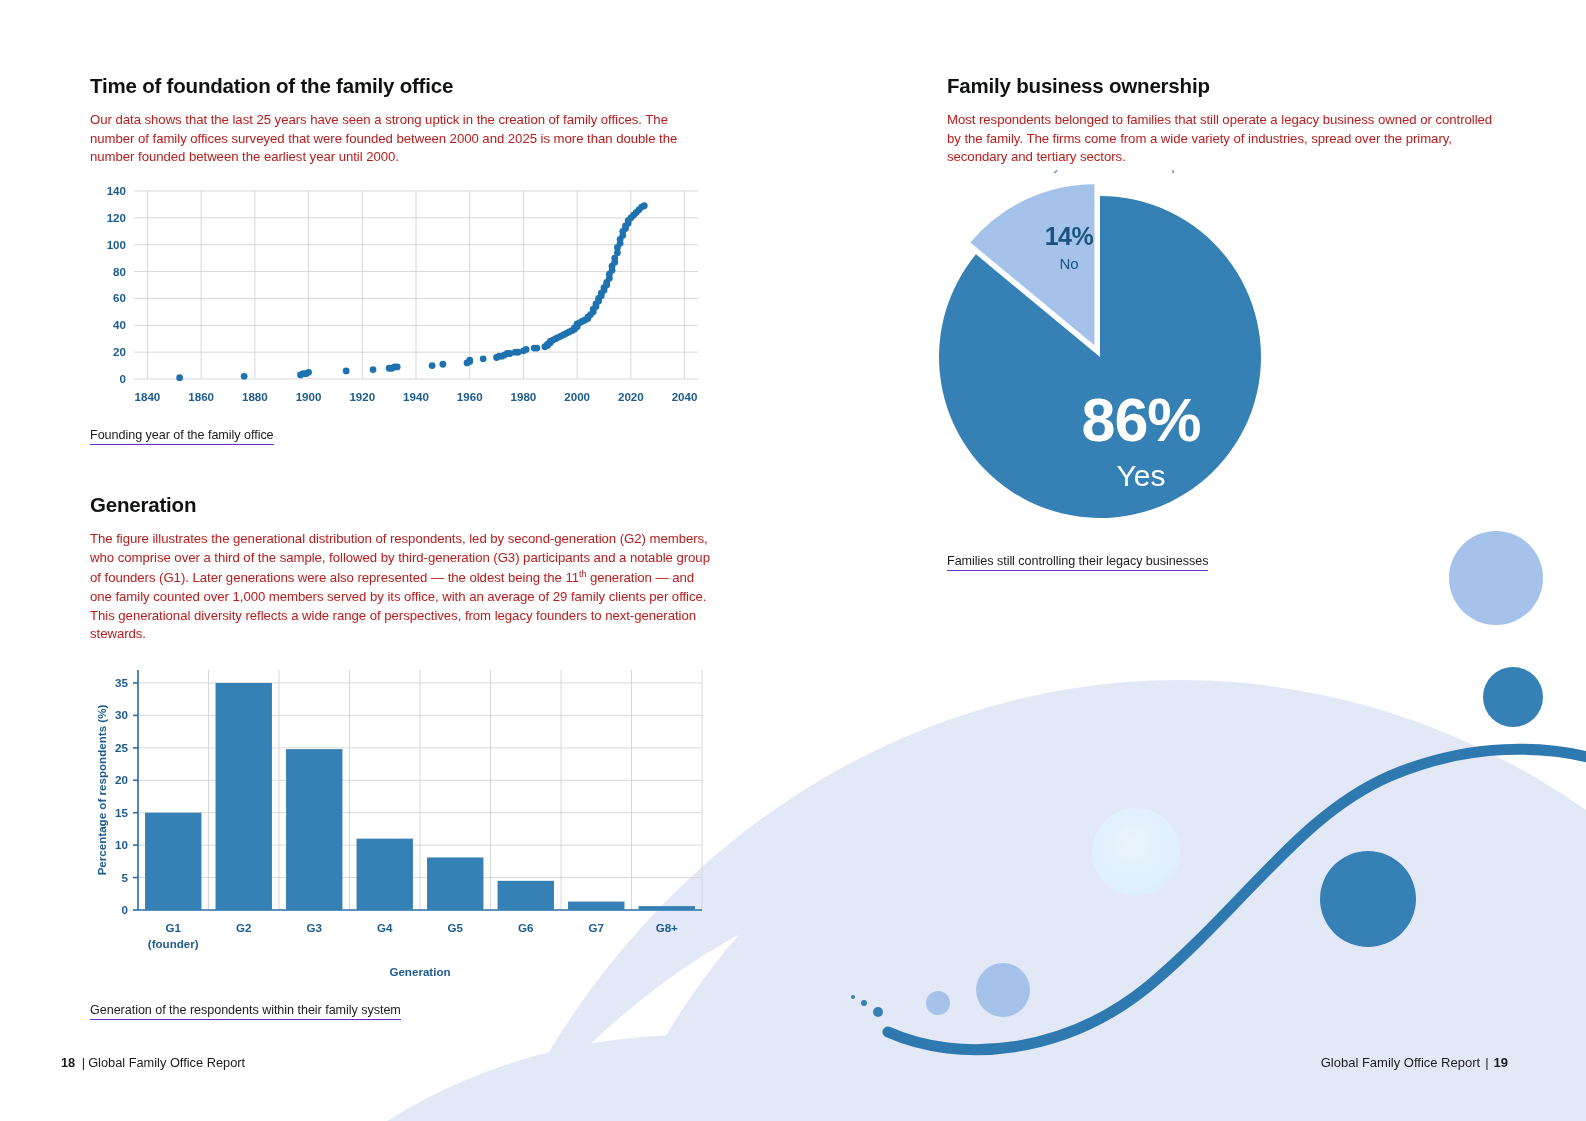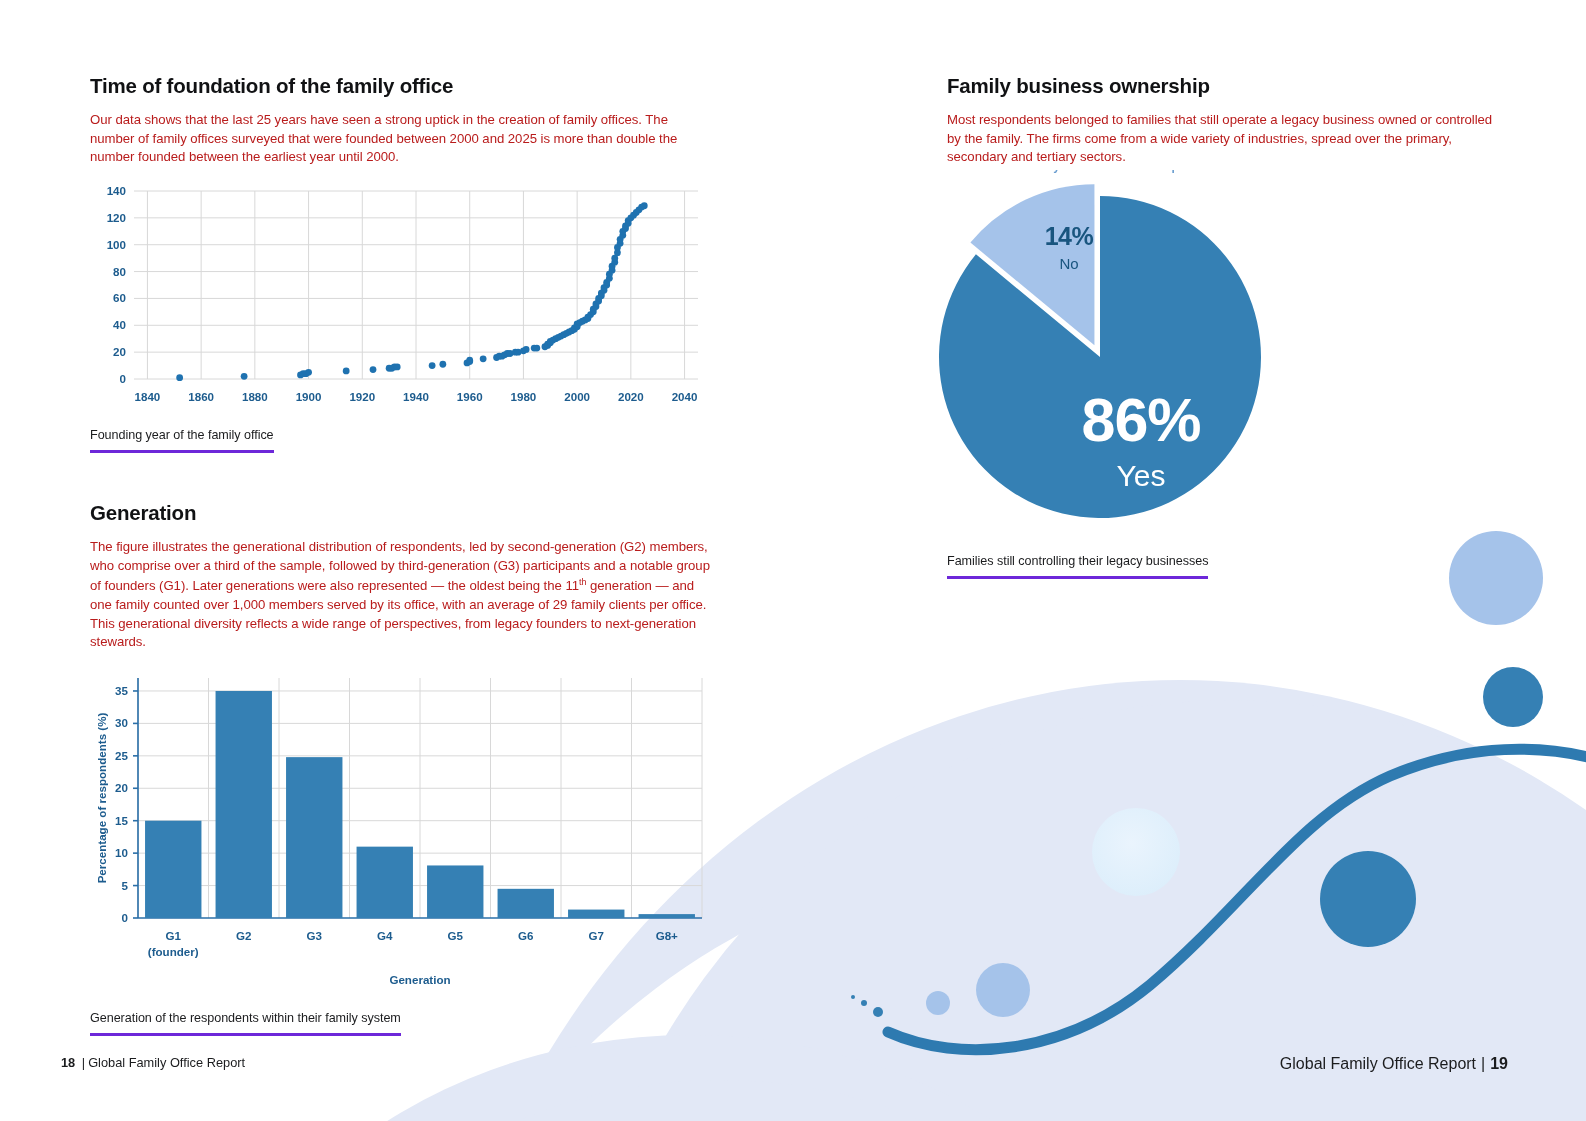--- a/index.html
+++ b/index.html
@@ -22,21 +22,21 @@
   h2.sec-title{
     font-size:20.5px;font-weight:bold;color:#111214;
     margin:0 0 13px 0;letter-spacing:-0.2px;
   }
   p.sec-body{
     font-size:13.2px;line-height:1.42;color:#b91c1c;margin:0;
     letter-spacing:-0.05px;
   }
   .caption{
     font-size:12.6px;color:#1b1c1e;display:inline-block;
-    border-bottom:3px solid #6d28d9;padding-bottom:8px;
+    border-bottom:1px solid #6d28d9;padding-bottom:2px;
     letter-spacing:-0.05px;
   }
 
   
   .chart{position:relative;}
   .axlabel{fill:#1d5c8e;font-size:11.6px;font-weight:bold;font-family:"Liberation Sans",sans-serif;}
   .ticklabel{fill:#1d5c8e;font-size:11.6px;font-weight:bold;font-family:"Liberation Sans",sans-serif;}
   .gridline{stroke:#d8d8d8;stroke-width:1;}
   .axisline{stroke:#2a6fa8;stroke-width:1.6;}
 
@@ -45,21 +45,21 @@
   .pie-pct-big{fill:#ffffff;font-size:61px;font-weight:bold;font-family:"Liberation Sans",sans-serif;letter-spacing:-1px;}
   .pie-lbl-big{fill:#ffffff;font-size:30px;font-family:"Liberation Sans",sans-serif;}
   .pie-pct-sm{fill:#19557f;font-size:25px;font-weight:bold;font-family:"Liberation Sans",sans-serif;letter-spacing:-0.5px;}
   .pie-lbl-sm{fill:#19557f;font-size:15px;font-family:"Liberation Sans",sans-serif;}
 
   
   .footer-left{
     position:absolute;left:61px;top:1055px;font-size:12.8px;color:#1b1c1e;z-index:5;
   }
   .footer-right{
-    position:absolute;right:78px;top:1055px;font-size:16px;color:#1b1c1e;z-index:5;
+    position:absolute;right:78px;top:1055px;font-size:13px;color:#1b1c1e;z-index:5;
   }
   .footer-left b,.footer-right b{font-weight:bold;}
   .ghost-line{
     position:absolute;left:1022px;top:170px;height:16px;width:170px;
     overflow:hidden;z-index:2;
   }
   .ghost-line span{
     display:block;color:#6d9fd0;font-size:12px;font-weight:bold;
     position:relative;top:-11px;white-space:nowrap;
   }

